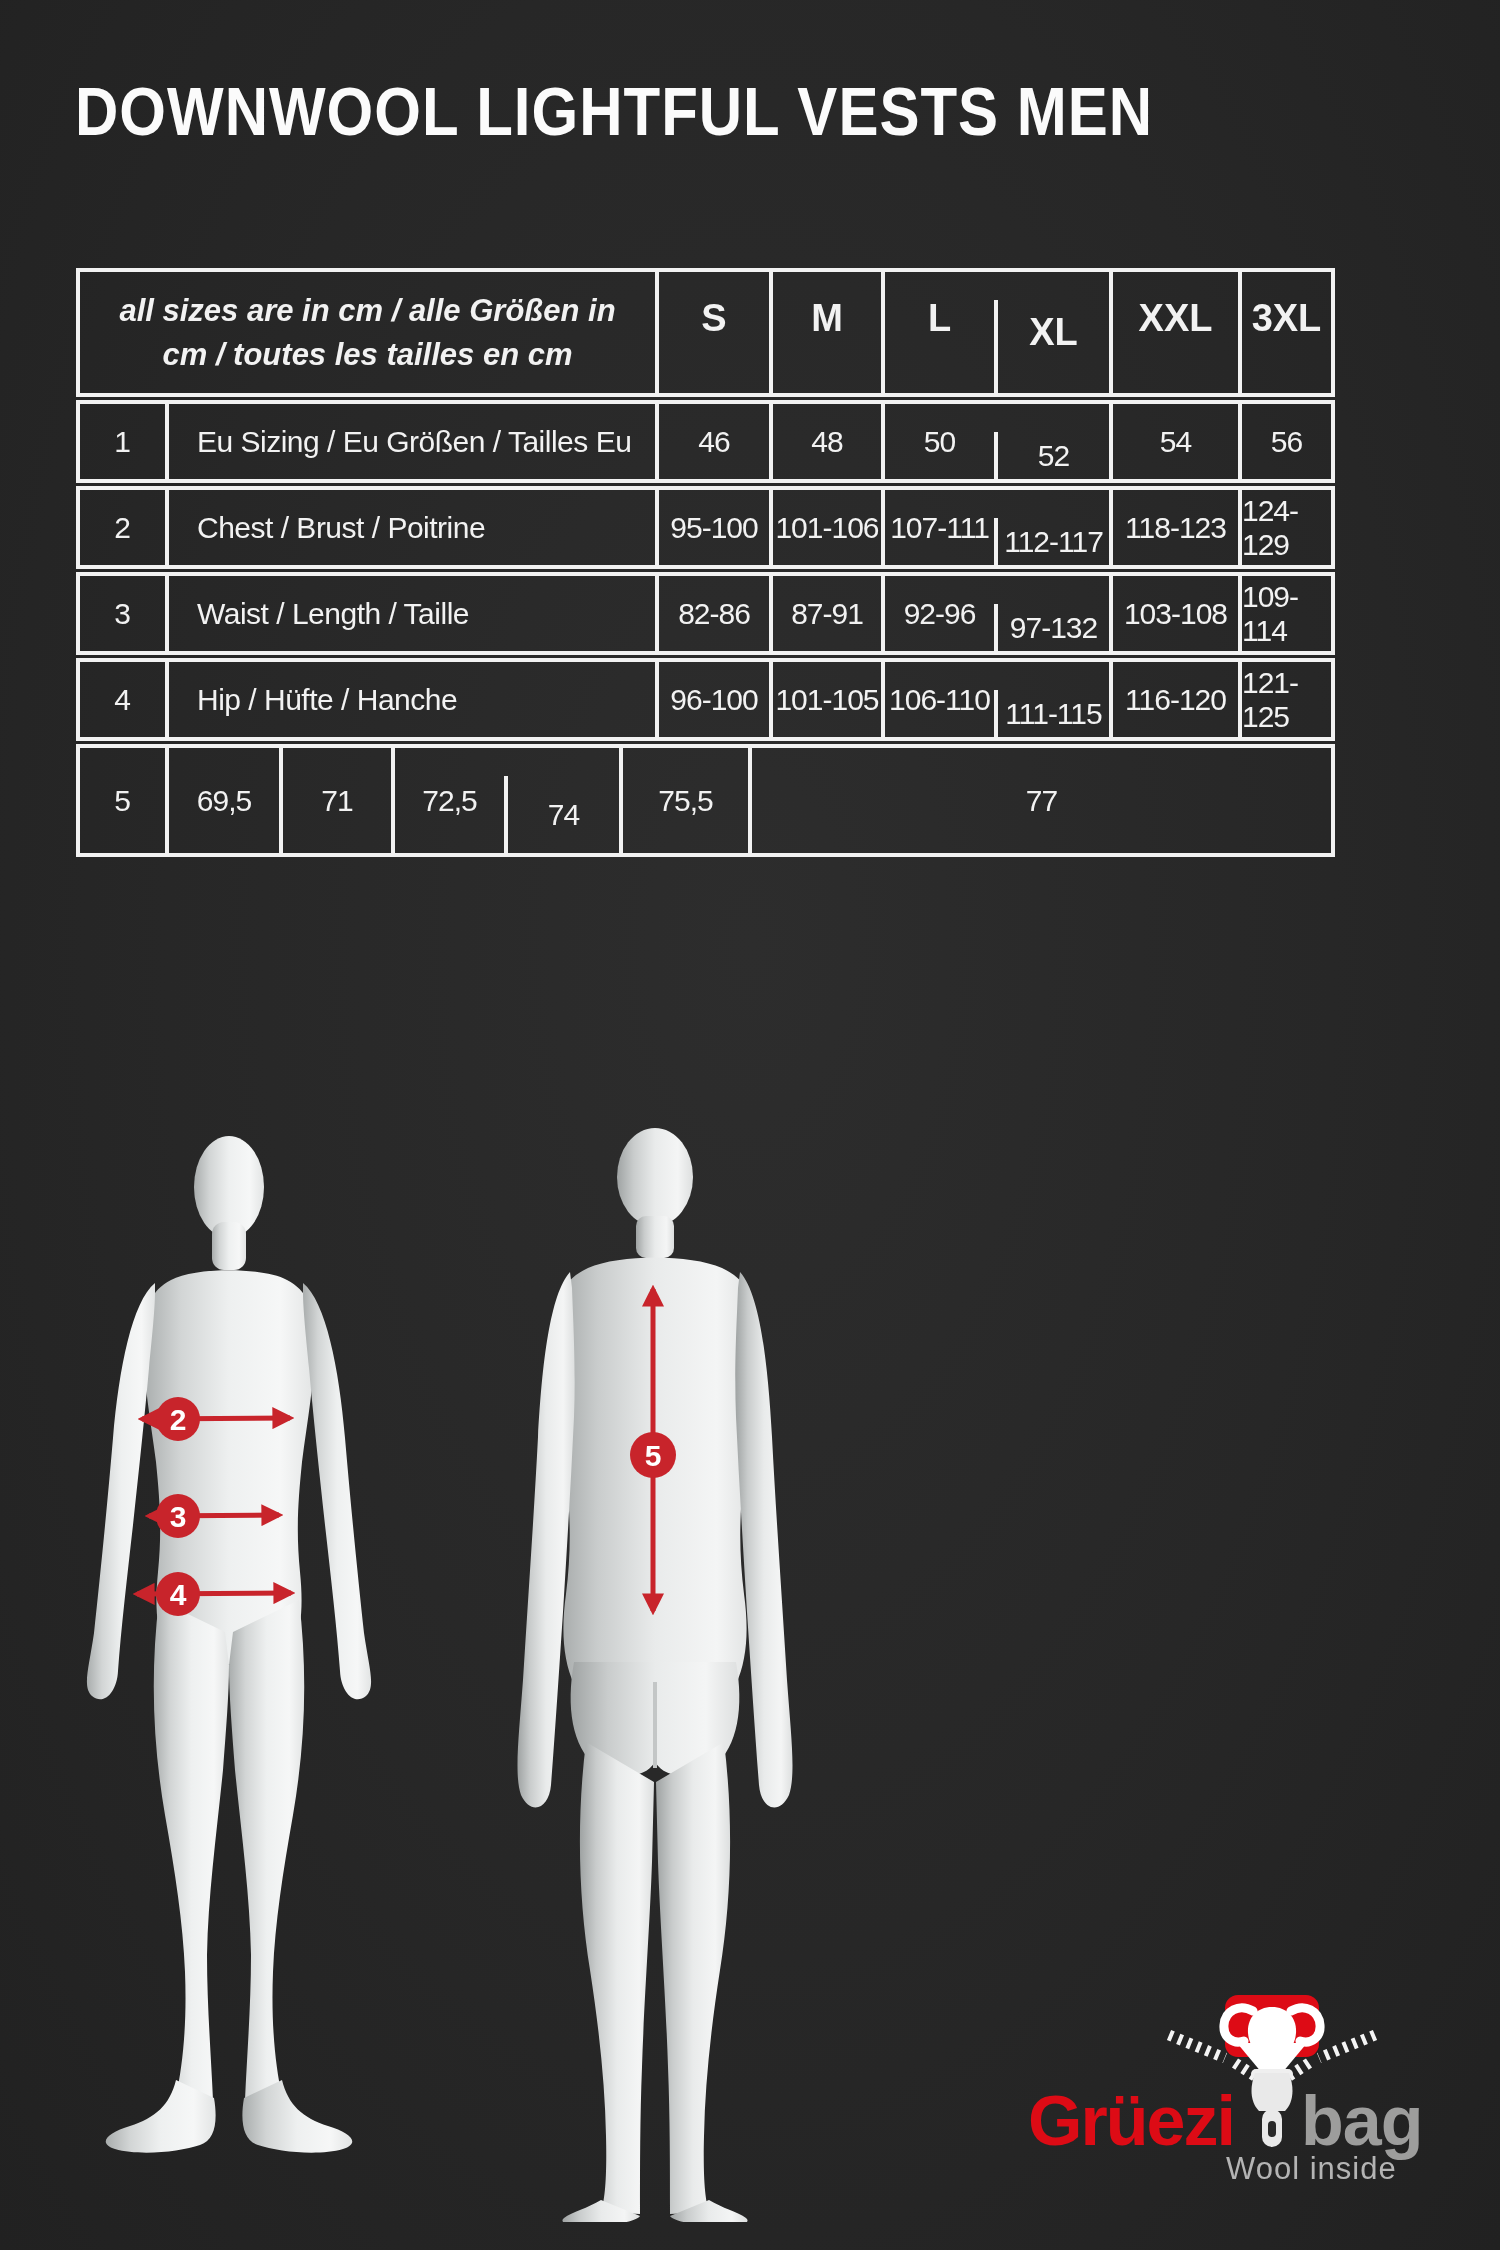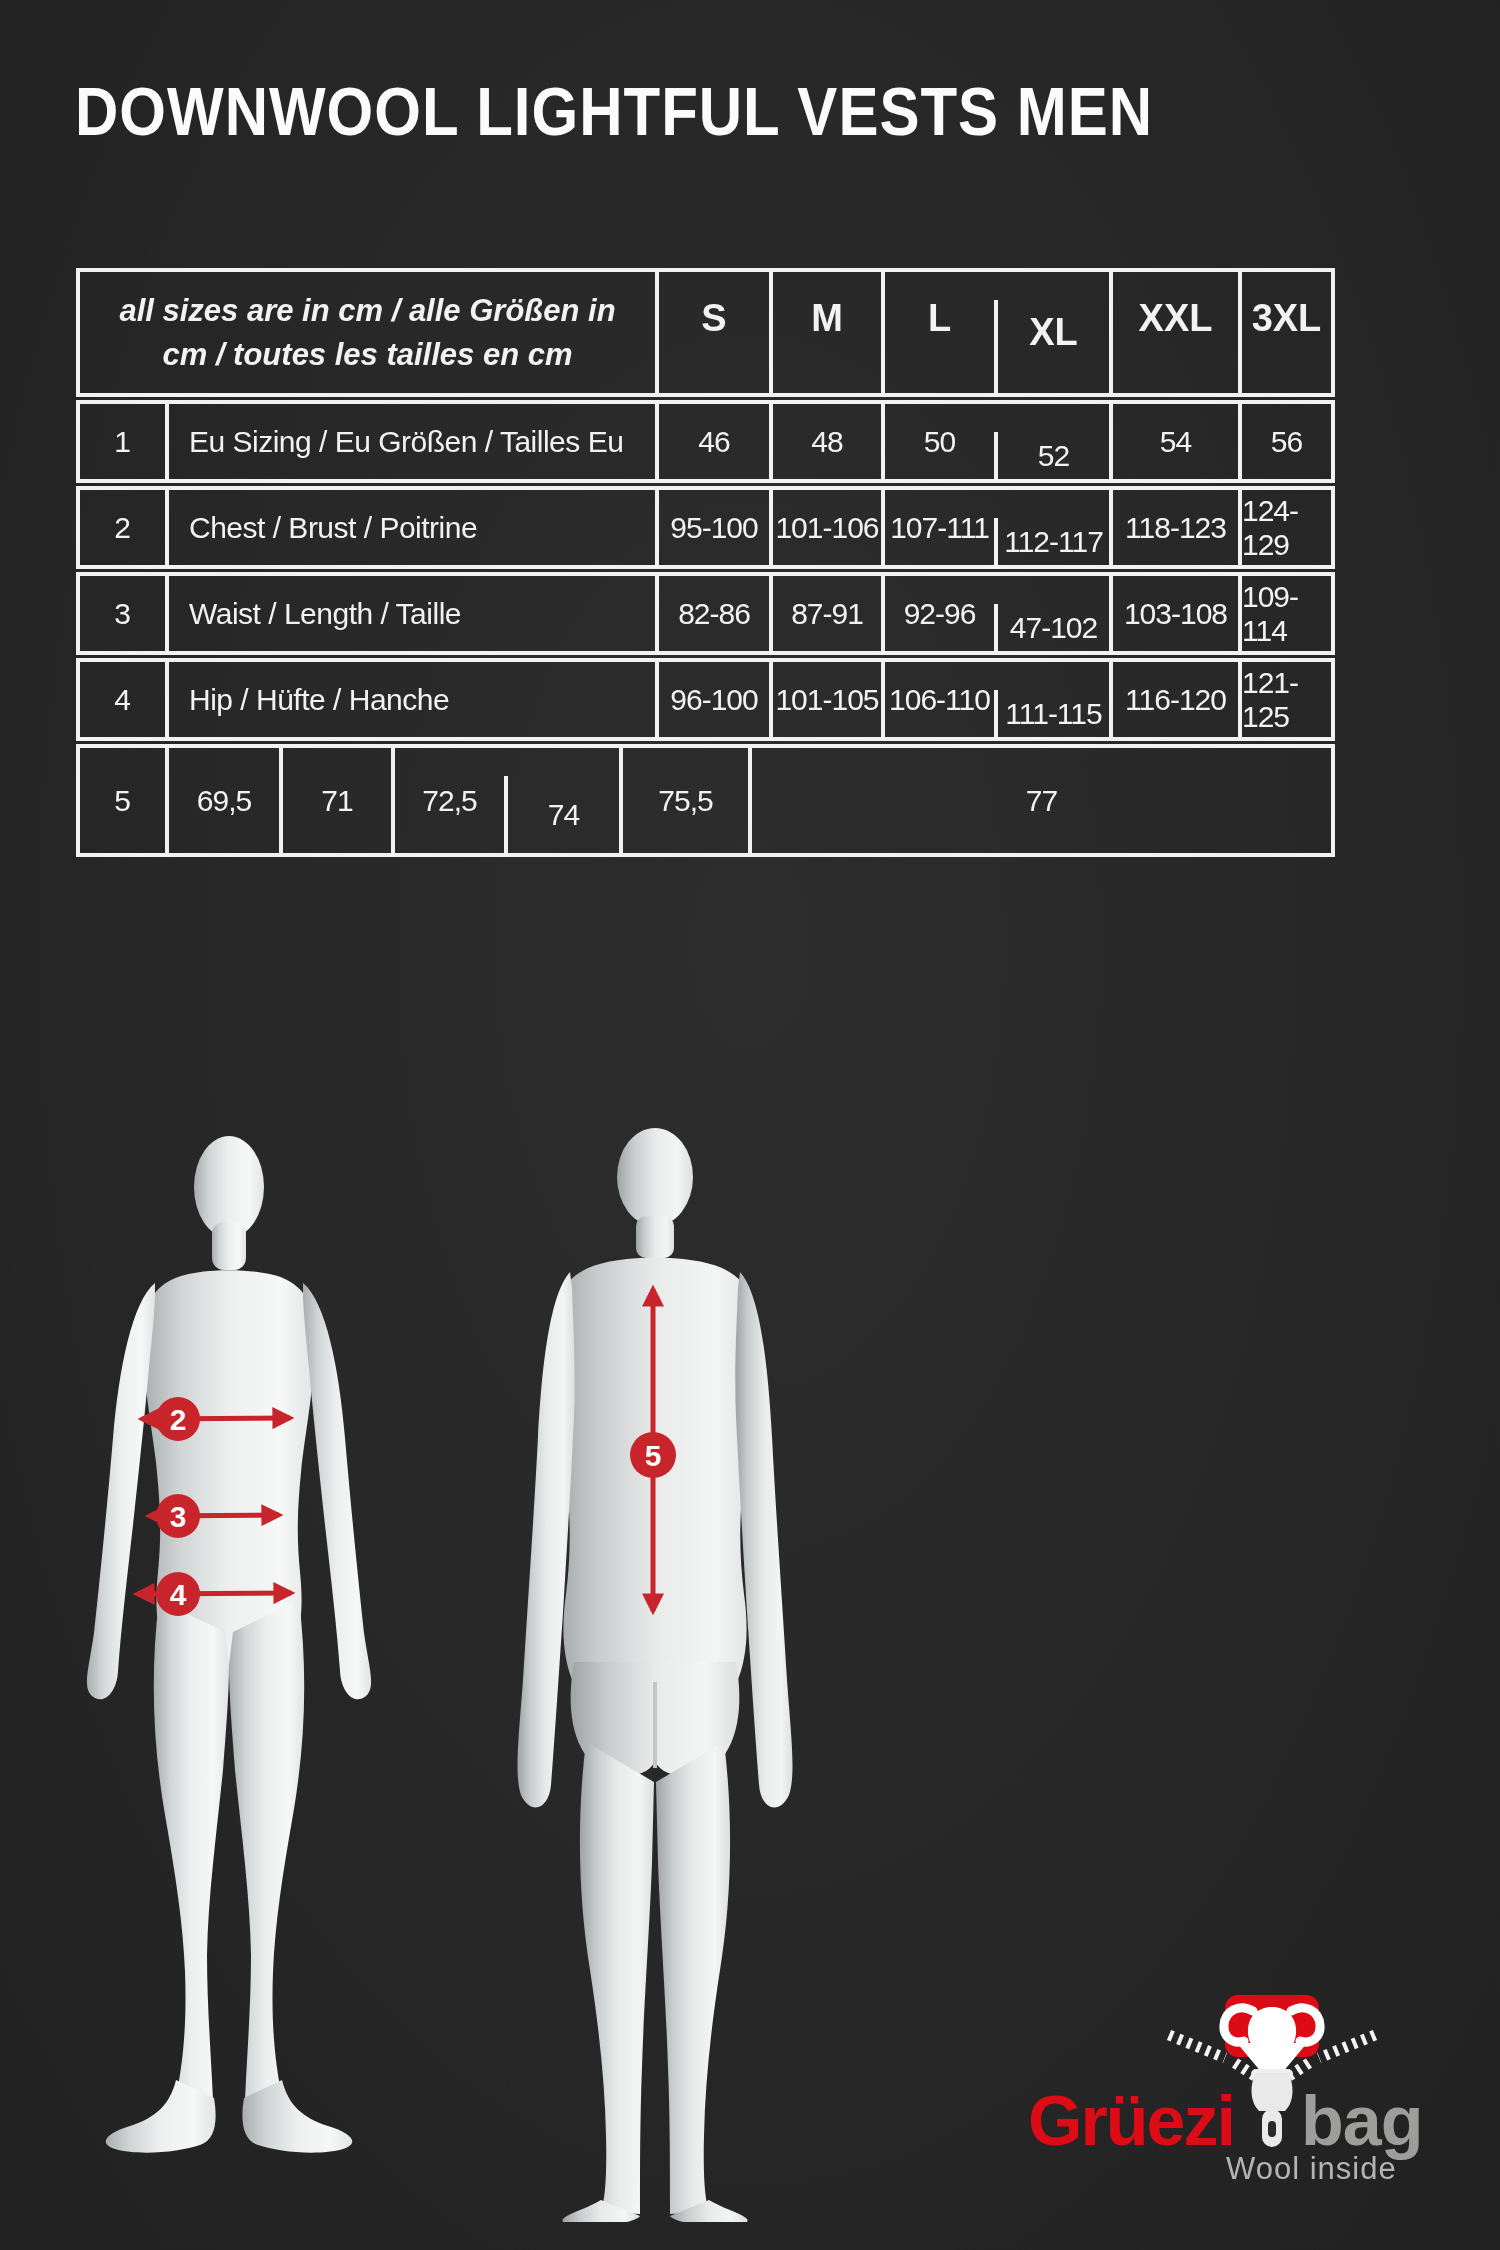--- a/index.html
+++ b/index.html
@@ -16,21 +16,21 @@
   
   .size-table{position:absolute;left:76px;top:268px;width:1259px;color:#f2f2f2;}
   .trow{display:flex;border:4px solid #f2f2f2;box-sizing:border-box;align-items:stretch;}
   .trow + .trow{margin-top:3px;}
   .trow.header{height:129px;}
   .trow.r{height:83px;}
   .trow.r.tall{height:113px;}
   .cell{display:flex;align-items:center;justify-content:center;box-sizing:border-box;}
   .bl{border-left:4px solid #f2f2f2;}
   .c-num{width:85px;font-size:30px;}
-  .c-label{width:490px;justify-content:flex-start;padding-left:20px;padding-right:14px;font-size:30px;line-height:38px;letter-spacing:-0.5px;}
+  .c-label{width:490px;justify-content:flex-start;padding-left:28px;padding-right:14px;font-size:30px;line-height:38px;letter-spacing:-0.5px;}
   .c-s1{width:114px;} .c-s2{width:112px;} .c-s3{width:113px;}
   .c-s4{width:115px;margin-top:28px;} .c-s5{width:129px;} .c-s6{flex:1;}
   .c-val{font-size:30px;letter-spacing:-1px;}
   .c-note{width:575px;font-style:italic;font-weight:bold;font-size:31px;line-height:44px;text-align:center;padding:15px 30px;}
   .c-sizehdr{font-size:38px;font-weight:bold;}
   .c-sizehdr span{transform:translateY(-14px);}
   
   .fig{position:absolute;}
   .markers-overlay{position:absolute;left:0;top:1100px;width:900px;height:1150px;}
   .marker-num{font-size:30px;font-weight:bold;fill:#ffffff;}
@@ -92,21 +92,21 @@
       <div class="cell c-s5 c-val bl">118-123</div>
       <div class="cell c-s6 c-val bl">124-129</div>
     </div>
 
     <div class="trow r">
       <div class="cell c-num">3</div>
       <div class="cell c-label bl">Waist / Length / Taille</div>
       <div class="cell c-s1 c-val bl">82-86</div>
       <div class="cell c-s2 c-val bl">87-91</div>
       <div class="cell c-s3 c-val bl">92-96</div>
-      <div class="cell c-s4 c-val bl">47-102</div>
+      <div class="cell c-s4 c-val bl">97-132</div>
       <div class="cell c-s5 c-val bl">103-108</div>
       <div class="cell c-s6 c-val bl">109-114</div>
     </div>
 
     <div class="trow r">
       <div class="cell c-num">4</div>
       <div class="cell c-label bl">Hip / Hüfte / Hanche</div>
       <div class="cell c-s1 c-val bl">96-100</div>
       <div class="cell c-s2 c-val bl">101-105</div>
       <div class="cell c-s3 c-val bl">106-110</div>

